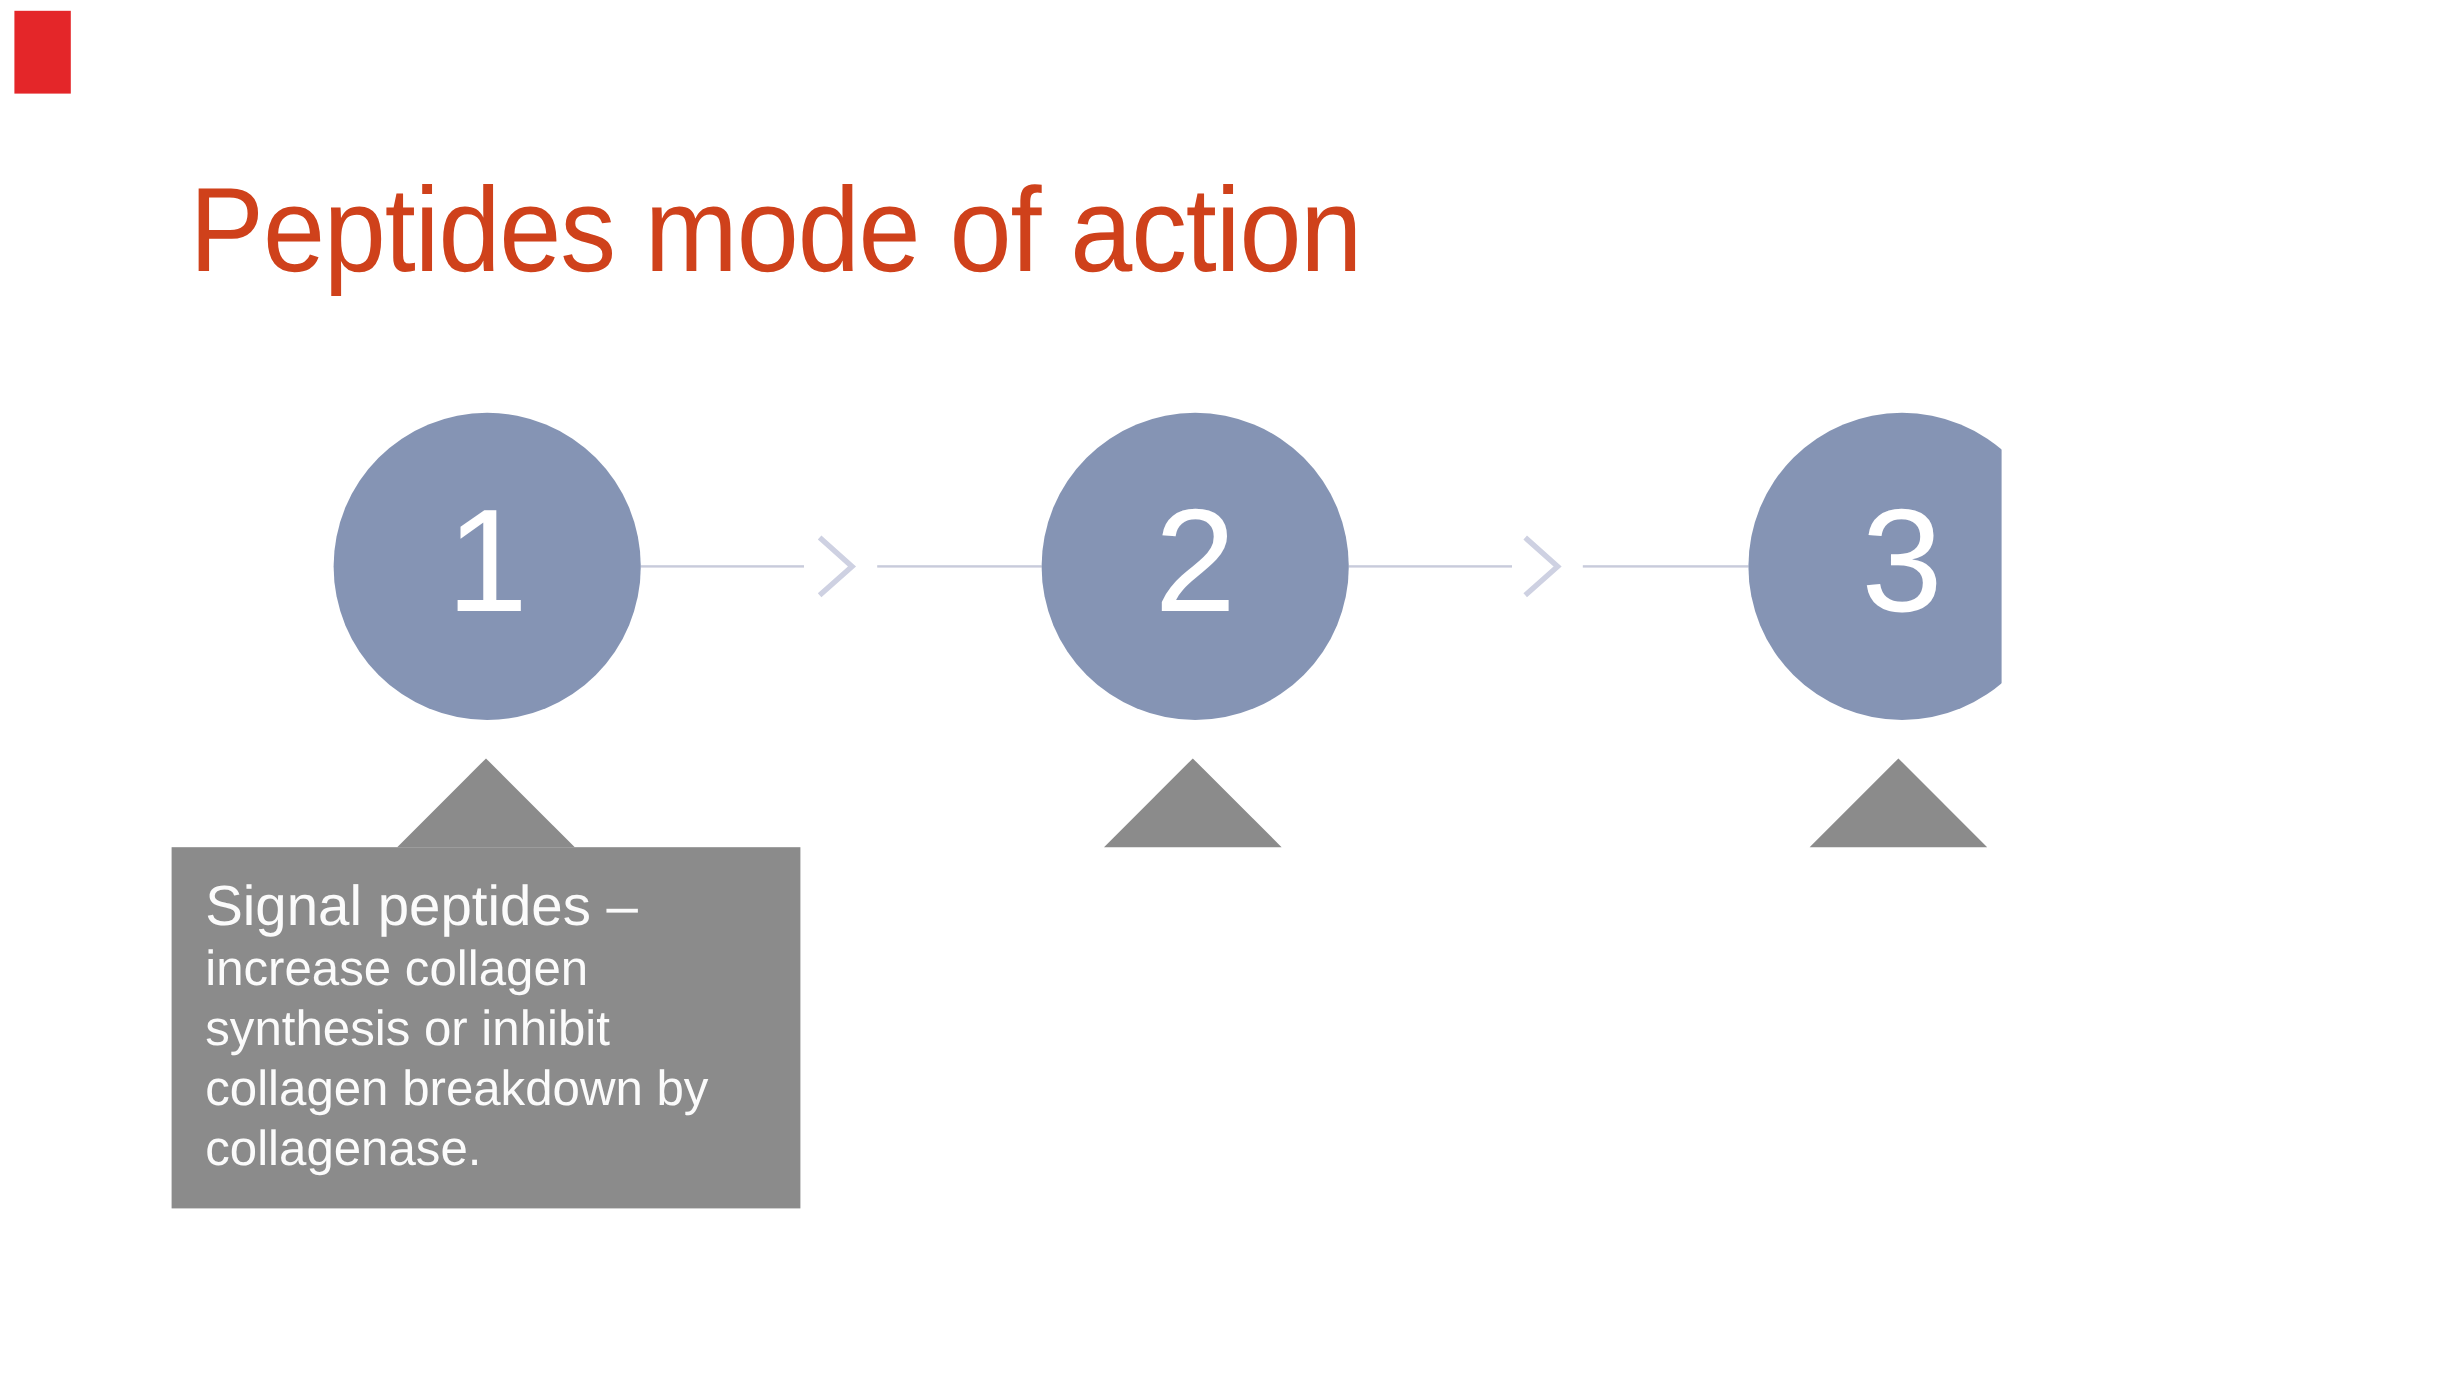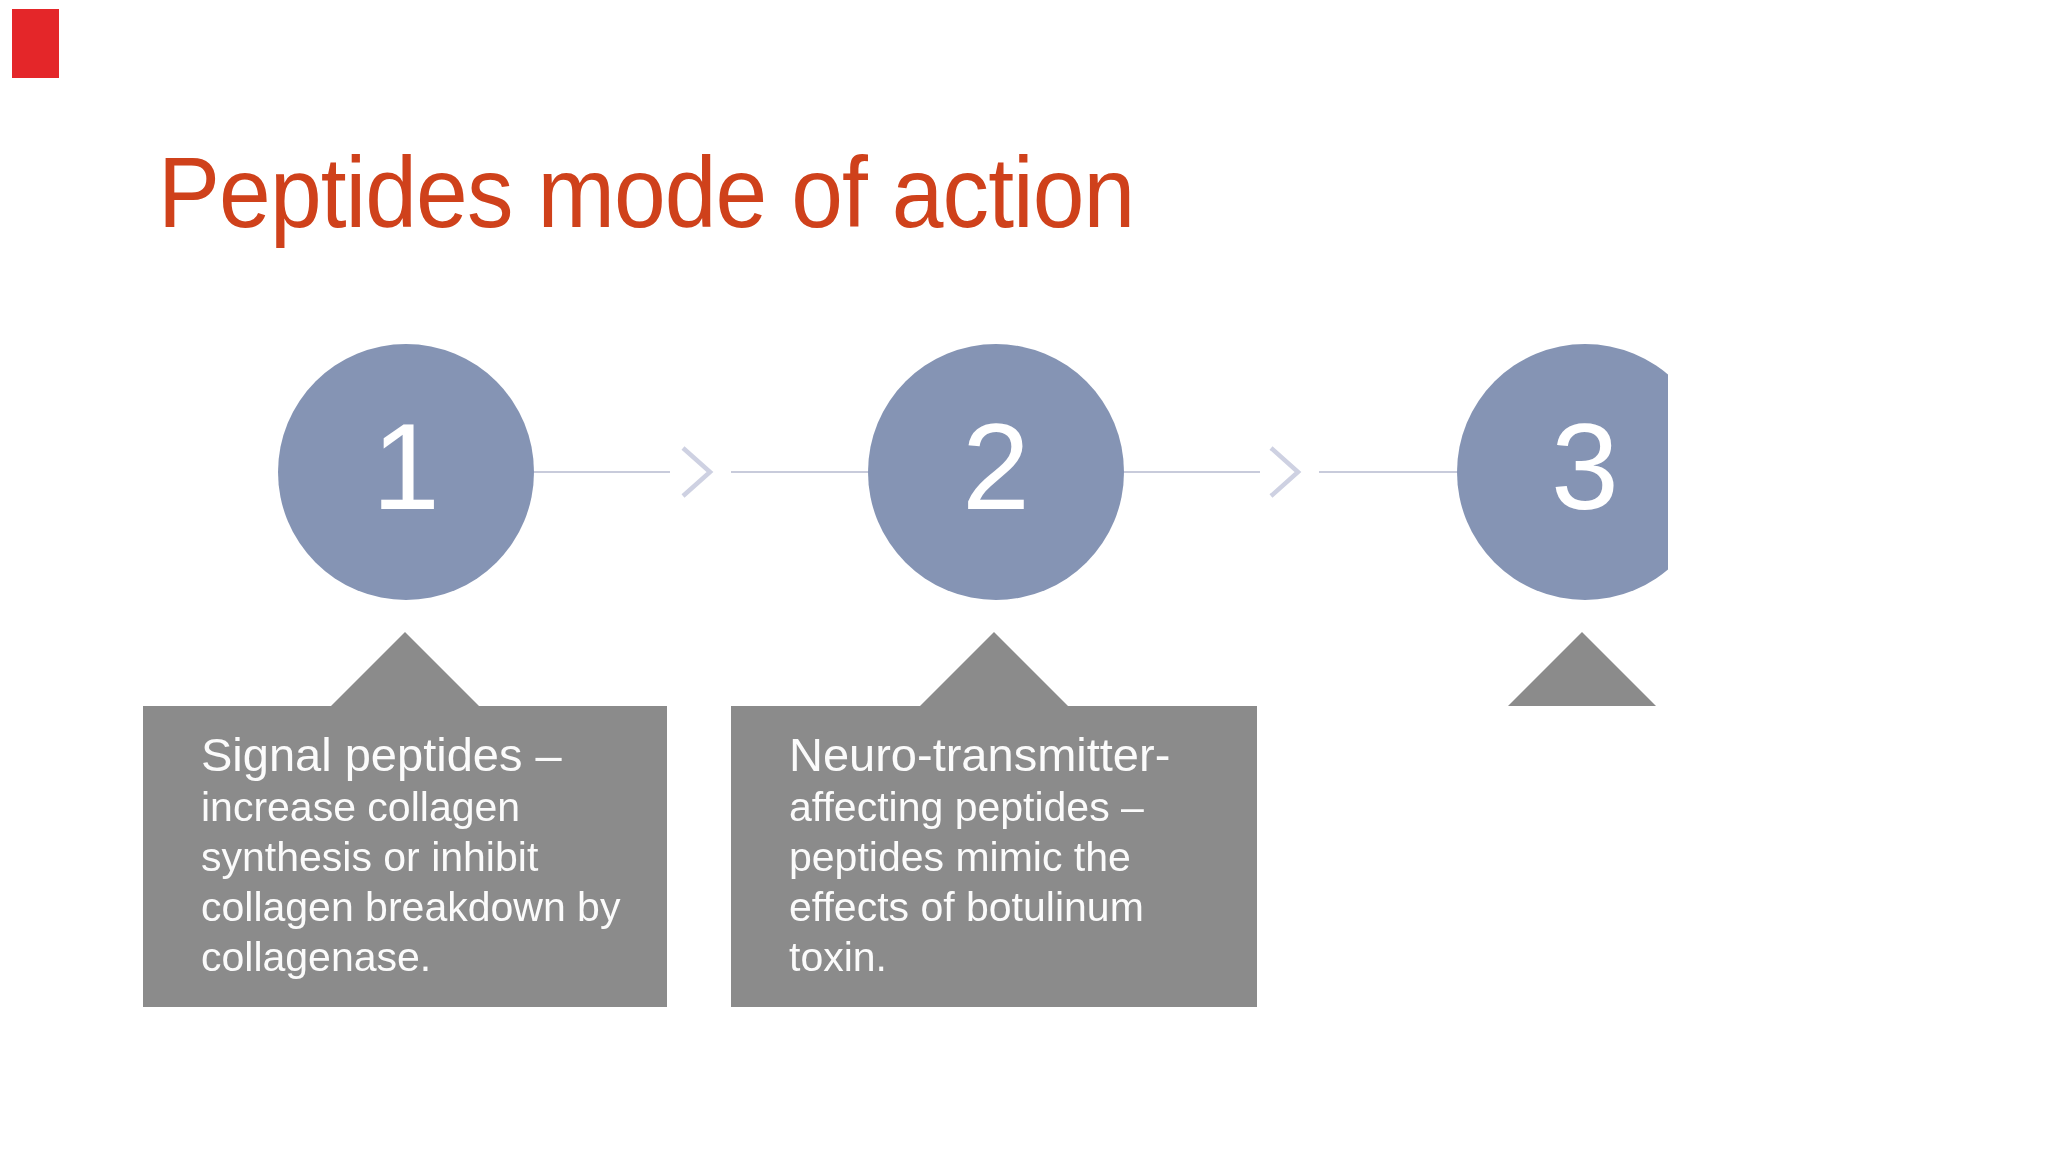--- a/index.html
+++ b/index.html
@@ -24,21 +24,21 @@
   }
   .seg{position:absolute;top:471px;height:2px;background:#c8cbdb;}
   .chev{position:absolute;top:445px;width:36px;height:54px;}
   .tri{
     position:absolute;top:632px;width:0;height:0;
     border-left:74px solid transparent;border-right:74px solid transparent;
     border-bottom:74px solid #8b8b8b;
   }
   .box{
     position:absolute;top:706px;height:301px;background:#8b8b8b;
-    box-sizing:border-box;padding:24px 36px 0 58px;color:#fbfbfb;
+    box-sizing:border-box;padding:24px 36px 0 28px;color:#fbfbfb;
   }
   .box p{margin:0;font-size:41px;line-height:50px;font-weight:400;}
   .box .lead{font-size:47px;}
 </style>
 </head>
 <body>
 
 <div class="stage">
 
   <div class="rec"></div>
@@ -67,17 +67,14 @@
     <span class="num">3</span>
   </div>
 
   <div class="tri" style="left:331px"></div>
   <div class="tri" style="left:920px"></div>
   <div class="tri" style="left:1508px"></div>
 
   <div class="box" style="left:143px;width:524px">
     <p><span class="lead">Signal peptides –</span> <span class="bodytxt">increase collagen synthesis or inhibit collagen breakdown by collagenase.</span></p>
   </div>
-  <div class="box" style="left:731px;width:526px">
-    <p><span class="lead">Neuro-transmitter-</span> <span class="bodytxt">affecting peptides – peptides mimic the effects of botulinum toxin.</span></p>
-  </div>
 
 </div>
 
 </body></html>

